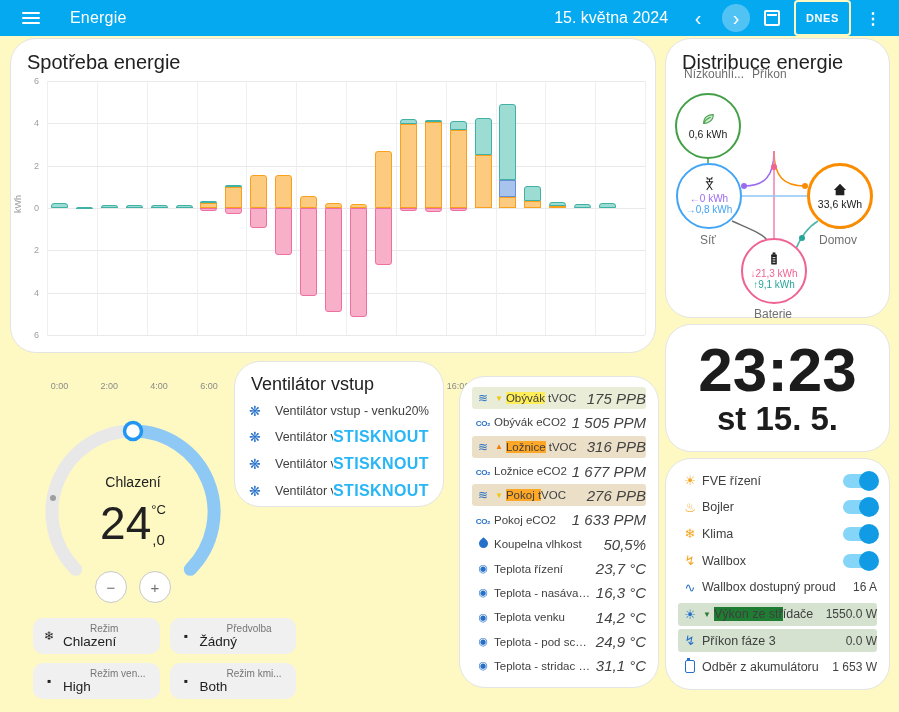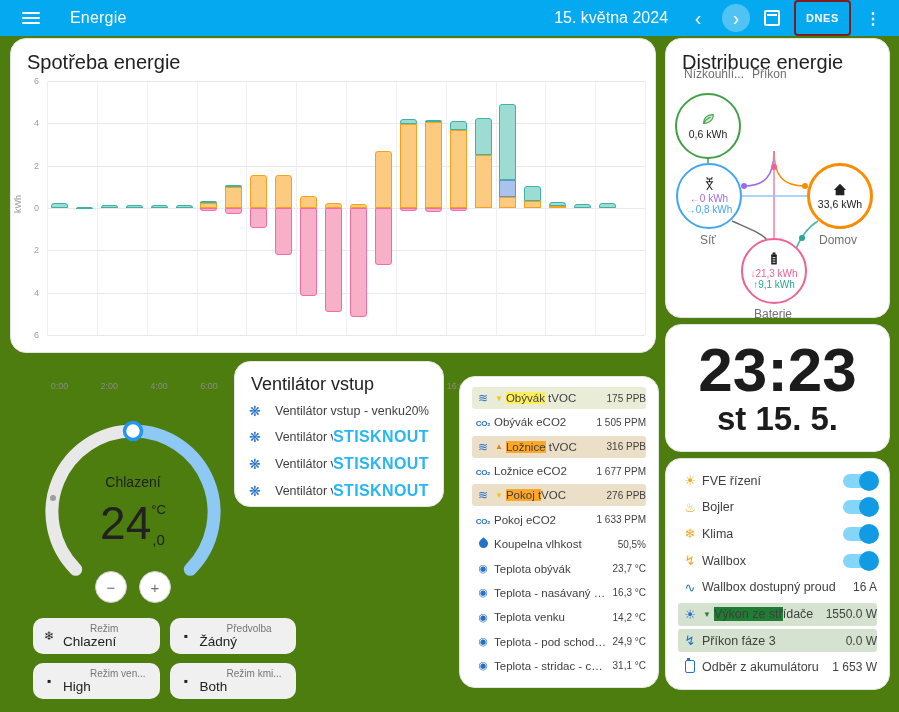--- a/index.html
+++ b/index.html
@@ -1,35 +1,35 @@
 <!DOCTYPE html>
 <html><head>
 <meta charset="utf-8">
 <style>
   html,body{margin:0;padding:0;background:#fff;width:899px;height:712px;overflow:hidden;
     font-family:"Liberation Sans",sans-serif;-webkit-font-smoothing:antialiased;}
-  #app{position:relative;width:899px;height:712px;background:#4d7c0f;}
+  #app{position:relative;width:899px;height:712px;background:#fef9c3;}
   
   .topbar{position:absolute;left:0;top:0;width:899px;height:36px;background:#05a9f0;color:#fff;
     display:flex;align-items:center;box-sizing:border-box;padding:0 14px;}
   .burger{width:18px;display:flex;flex-direction:column;gap:3px;cursor:pointer;margin-left:8px;}
   .burger i{height:2px;background:#fff;border-radius:1px;display:block;}
   .topbar-title{font-size:16px;font-weight:500;margin-left:30px;letter-spacing:.2px;}
   .topbar-right{margin-left:auto;display:flex;align-items:center;gap:10px;}
   .topbar-date{font-size:16px;font-weight:500;margin-right:6px;}
   .chev{width:28px;height:28px;display:flex;align-items:center;justify-content:center;
     font-size:20px;line-height:1;border-radius:50%;cursor:pointer;}
   .chev.active{background:rgba(255,255,255,.3);}
   .cal{width:12px;height:12px;border:2px solid #fff;border-radius:2px;position:relative;margin:0 4px;}
   .cal:before{content:"";position:absolute;left:1px;right:1px;top:2px;height:2px;background:#fff;}
-  .dnes{border:2px solid #7f1d1d;border-radius:4px;padding:10px 10px;font-size:11px;font-weight:700;
+  .dnes{border:2px solid #fef9c3;border-radius:4px;padding:10px 10px;font-size:11px;font-weight:700;
     letter-spacing:.6px;cursor:pointer;}
   .kebab{font-size:16px;font-weight:700;padding:0 4px;cursor:pointer;}
   
-  .card{position:absolute;background:#fff;border:1px solid #e4e4e4;border-radius:16px;box-sizing:border-box;}
+  .card{position:absolute;background:#fff;border:1px solid #e4e4e4;border-radius:26px;box-sizing:border-box;}
   .card-title{font-size:20px;color:#212121;padding:12px 16px 0 16px;}
   
   #chart-card{left:10px;top:38px;width:646px;height:315px;}
   #plot{position:absolute;left:36px;top:42px;width:598px;height:254px;}
   .hline{position:absolute;left:0;right:0;height:1px;background:#e9e9e9;}
   .vline{position:absolute;top:0;bottom:0;width:1px;background:#efefef;}
   .ytick{position:absolute;right:604px;font-size:9px;color:#9e9e9e;transform:translateY(-50%);}
   .xlab{position:absolute;top:300px;font-size:9px;color:#8a8a8a;transform:translateX(-50%);}
   .ylab{position:absolute;left:-2px;top:160px;font-size:9px;color:#9e9e9e;transform:rotate(-90deg);}
   .seg{position:absolute;box-sizing:border-box;border:1px solid;}
@@ -69,21 +69,21 @@
     position:relative;top:1px;}
   .batt:after{content:"";position:absolute;top:-3.5px;left:1px;width:3px;height:2px;background:currentColor;}
   .co2{font-size:8px;font-weight:700;color:#2570c8;letter-spacing:-.3px;}
   .tri{font-size:8px;margin-left:1px;}
   
   #sensor-card{left:459px;top:376px;width:200px;height:312px;padding:10px 12px;display:flex;
     flex-direction:column;justify-content:space-between;}
   .srow{display:flex;align-items:center;height:22px;font-size:11.5px;color:#3f3f3f;border-radius:3px;}
   .srow .ticon{width:22px;text-align:center;flex:none;font-size:12px;}
   .srow .tlab{flex:1;overflow:hidden;white-space:nowrap;text-overflow:ellipsis;}
-  .srow .tval{font-size:10px;color:#424242;white-space:nowrap;margin-left:4px;}
+  .srow .tval{font-size:15px;color:#424242;white-space:nowrap;margin-left:4px;font-style:italic;}
   .row-olive{background:#e9ecd6;}
   .row-tan{background:#ecdfc7;}
   
   #vent-card{left:234px;top:361px;width:210px;height:146px;}
   .vrows{padding:8px 14px 0 14px;display:flex;flex-direction:column;gap:9px;}
   .vrow{display:flex;align-items:center;font-size:12.5px;color:#3f3f3f;}
   .vrow .ticon{width:26px;flex:none;text-align:left;font-size:14px;}
   .vrow .tlab{flex:1;overflow:hidden;white-space:nowrap;}
   .press{color:#29b6f6;font-weight:700;font-size:16px;letter-spacing:.4px;cursor:pointer;}
   .vval{font-size:12px;color:#424242;}
@@ -362,21 +362,21 @@
         <span class="tlab">Pokoj eCO2</span>
         <span class="tval">1 633 PPM</span>
       </div>
       <div class="srow">
         <span class="ticon"><span class="drop i-blue" style="color:#2570c8"></span></span>
         <span class="tlab">Koupelna vlhkost</span>
         <span class="tval">50,5%</span>
       </div>
       <div class="srow">
         <span class="ticon i-blue" style="font-size: 11px;">◉</span>
-        <span class="tlab">Teplota obývák</span>
+        <span class="tlab">Teplota řízení</span>
         <span class="tval">23,7 °C</span>
       </div>
       <div class="srow">
         <span class="ticon i-blue" style="font-size: 11px;">◉</span>
         <span class="tlab">Teplota - nasávaný vzduch</span>
         <span class="tval">16,3 °C</span>
       </div>
       <div class="srow">
         <span class="ticon i-blue" style="font-size: 11px;">◉</span>
         <span class="tlab">Teplota venku</span>

